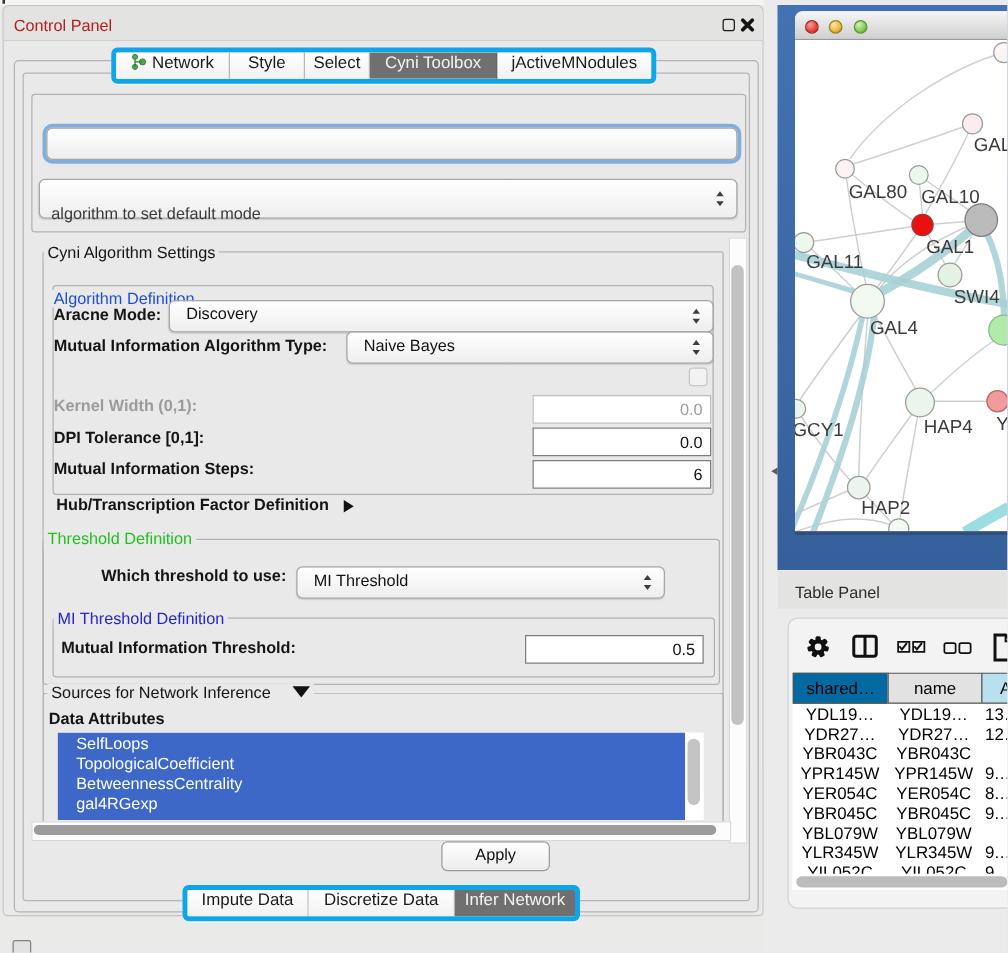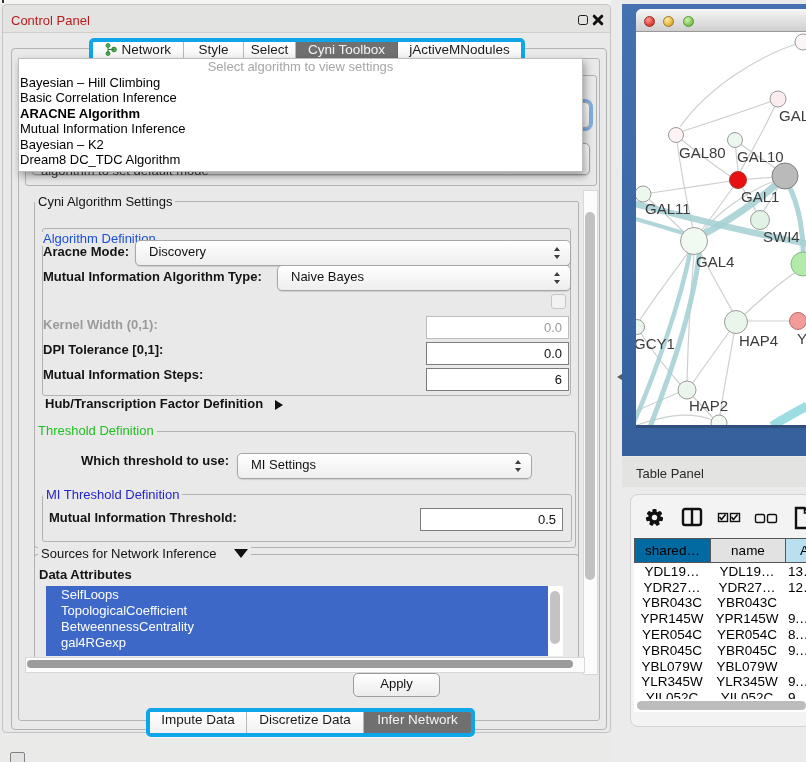--- a/index.html
+++ b/index.html
@@ -97,21 +97,21 @@
   <div class="tf" style="left:423px;top:363px;width:143px;height:23px;line-height:21px;">6</div>
 
   <div class="abs lb" style="left:42px;top:391px;">Hub/Transcription Factor Definition
    <span style="display:inline-block;margin-left:8px;width:0;height:0;border-top:5.5px solid transparent;border-bottom:5.5px solid transparent;border-left:8px solid #111;vertical-align:-2px;"></span></div>
 
   <div class="grp" style="left:31px;top:426px;width:540px;height:115px;"></div>
   <div class="gt" style="left:32px;top:419px;color:#1fc01f;">Threshold Definition</div>
 
   <div class="abs lb" style="left:78px;top:448px;">Which threshold to use:</div>
   <div class="combo" style="left:234px;top:448px;width:293px;height:24px;">
-      <span class="ct">MI Settings</span>
+      <span class="ct">MI Threshold</span>
       <span class="spn"></span>
     </div>
 
   <div class="grp" style="left:39px;top:489px;width:528px;height:46px;"></div>
   <div class="gt" style="left:40px;top:483px;color:#2525cc;">MI Threshold Definition</div>
 
   <div class="abs lb" style="left:46px;top:505px;">Mutual Information Threshold:</div>
   <div class="tf" style="left:417px;top:503px;width:143px;height:23px;line-height:21px;">0.5</div>
 
   <div class="grp" style="left:31px;top:549px;width:543px;height:106px;border-bottom:none;border-radius:3px 3px 0 0;"></div>
@@ -130,37 +130,25 @@
   <div class="abs" style="left:582px;top:207px;width:10px;height:368px;background:#c2c2c2;border-radius:5px;"></div>
   <div class="abs" style="left:22px;top:652px;width:558px;height:14px;background:#fcfcfc;border:1px solid #d9d9d9;"></div>
   <div class="abs" style="left:24px;top:655px;width:546px;height:8px;background:#9c9c9c;border-radius:4px;"></div>
 
   <div class="abs" style="left:350px;top:668px;width:85px;height:22px;background:linear-gradient(#ffffff,#ececec);
    border:1px solid #9d9d9d;border-radius:5px;text-align:center;font-size:13px;line-height:20px;color:#111;">Apply</div>
 
   <div class="seg" style="left:143px;top:703px;">
     <div style="width:97px;">Impute Data</div>
     <div style="width:117px;">Discretize Data</div>
-    <div class="sel" style="width:107px;">Infer Network</div>
+    <div class="sel" style="width:96px;">Infer Network</div>
   </div>
 
   <div class="abs" style="left:38px;top:158px;font-size:13px;color:#3a3a3a;">algorithm to set default mode</div>
 
-  <div class="abs" style="left:15px;top:53px;width:563px;height:112px;background:#fff;border:1px solid #bdbdbd;
-   box-shadow:2px 4px 8px rgba(0,0,0,0.35);font-size:13px;color:#000;overflow:hidden;">
-    <div style="text-align:center;color:#a6a6a6;height:16px;line-height:15px;">Select algorithm to view settings</div>
-    <div style="padding-left:1px;line-height:15.4px;margin-top:0;">
-      Bayesian – Hill Climbing<br>
-      Basic Correlation Inference<br>
-      <b>ARACNE Algorithm</b><br>
-      Mutual Information Inference<br>
-      Bayesian – K2<br>
-      Dream8 DC_TDC Algorithm
-    </div>
-  </div>
 </div>
 
 <div class="abs" style="left:10px;top:752px;width:13px;height:12px;border:1.5px solid #818181;border-radius:2px;background:#e2e2e2;"></div>
 
 <div class="abs" style="left:611px;top:0;width:195px;height:762px;background:#ebebeb;"></div>
 
 <div class="abs" style="left:622px;top:4px;width:184px;height:452px;background:linear-gradient(#4471b1,#35609c);"></div>
 
 <div class="abs" style="left:636px;top:9px;width:170px;height:416px;border-radius:6px 0 0 0;overflow:hidden;background:#fff;">
   <div class="abs" style="left:0;top:0;right:0;height:22px;background:linear-gradient(#f6f6f6,#cfcfcf);border-bottom:1px solid #999;"></div>

